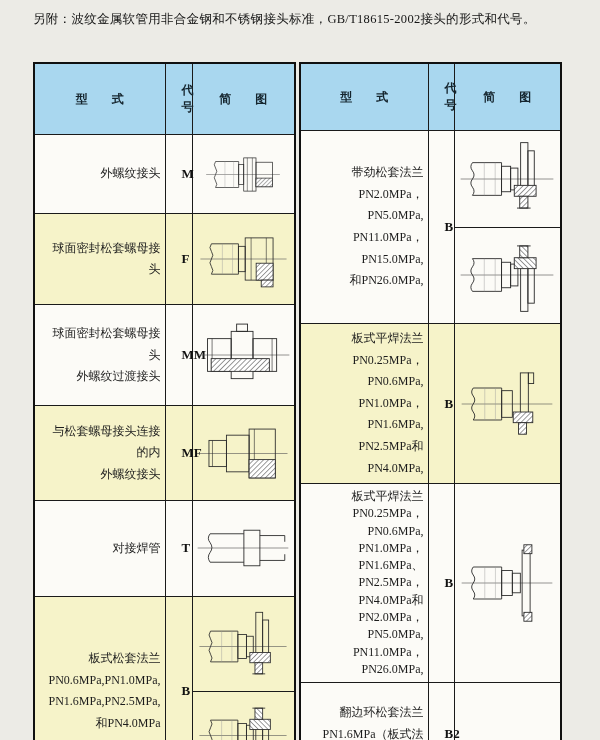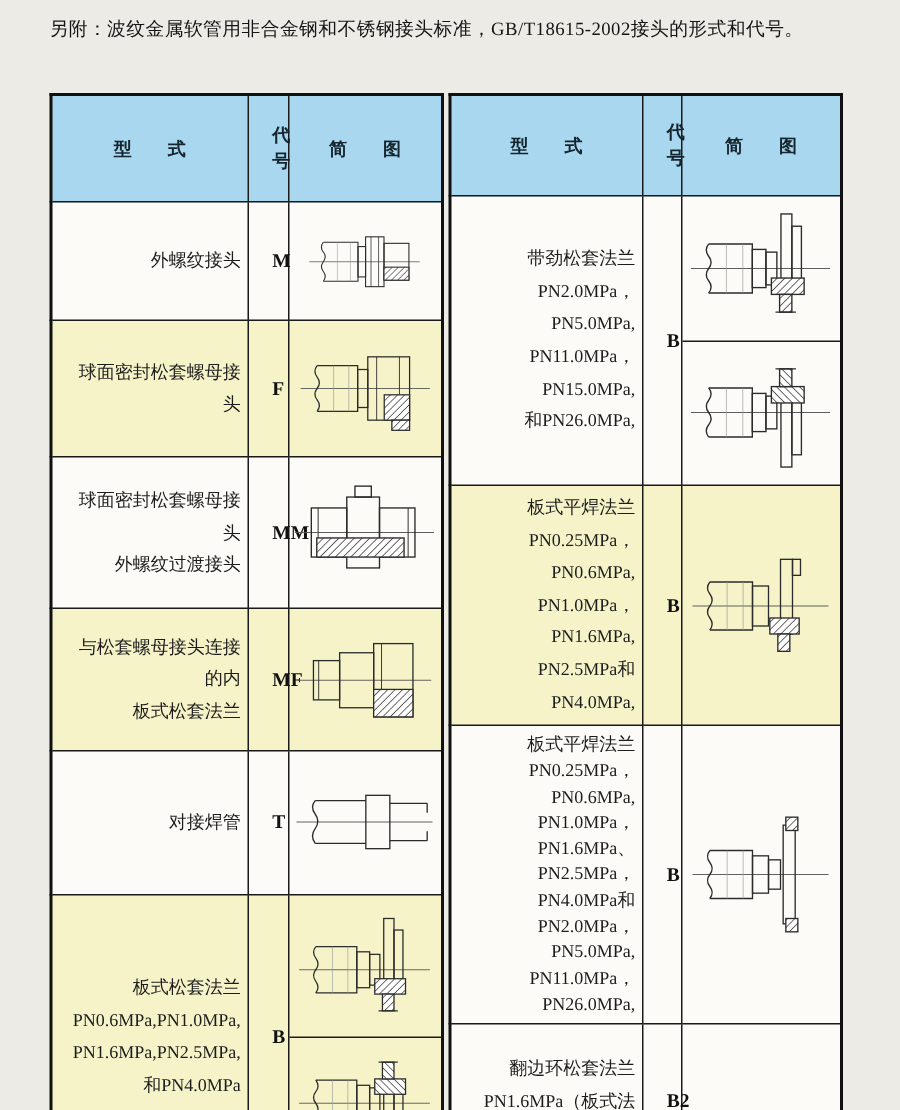--- a/index.html
+++ b/index.html
@@ -185,21 +185,21 @@
 外螺纹过渡接头</td>
         <td class="code">MM</td>
         <td class="skc">
           <svg class="sk" width="100" height="82" viewBox="0 0 110 90">
               <use href="#sym-mm"></use>
             </svg>
         </td>
       </tr>
       <tr class="yellow" style="height:89px">
         <td class="type">与松套螺母接头连接的内
-板式松套法兰</td>
+外螺纹接头</td>
         <td class="code">MF</td>
         <td class="skc">
           <svg class="sk" width="96" height="79" viewBox="0 0 110 90">
               <use href="#sym-mf"></use>
             </svg>
         </td>
       </tr>
       <tr style="height:90px">
         <td class="type">对接焊管</td>
         <td class="code">T</td>

